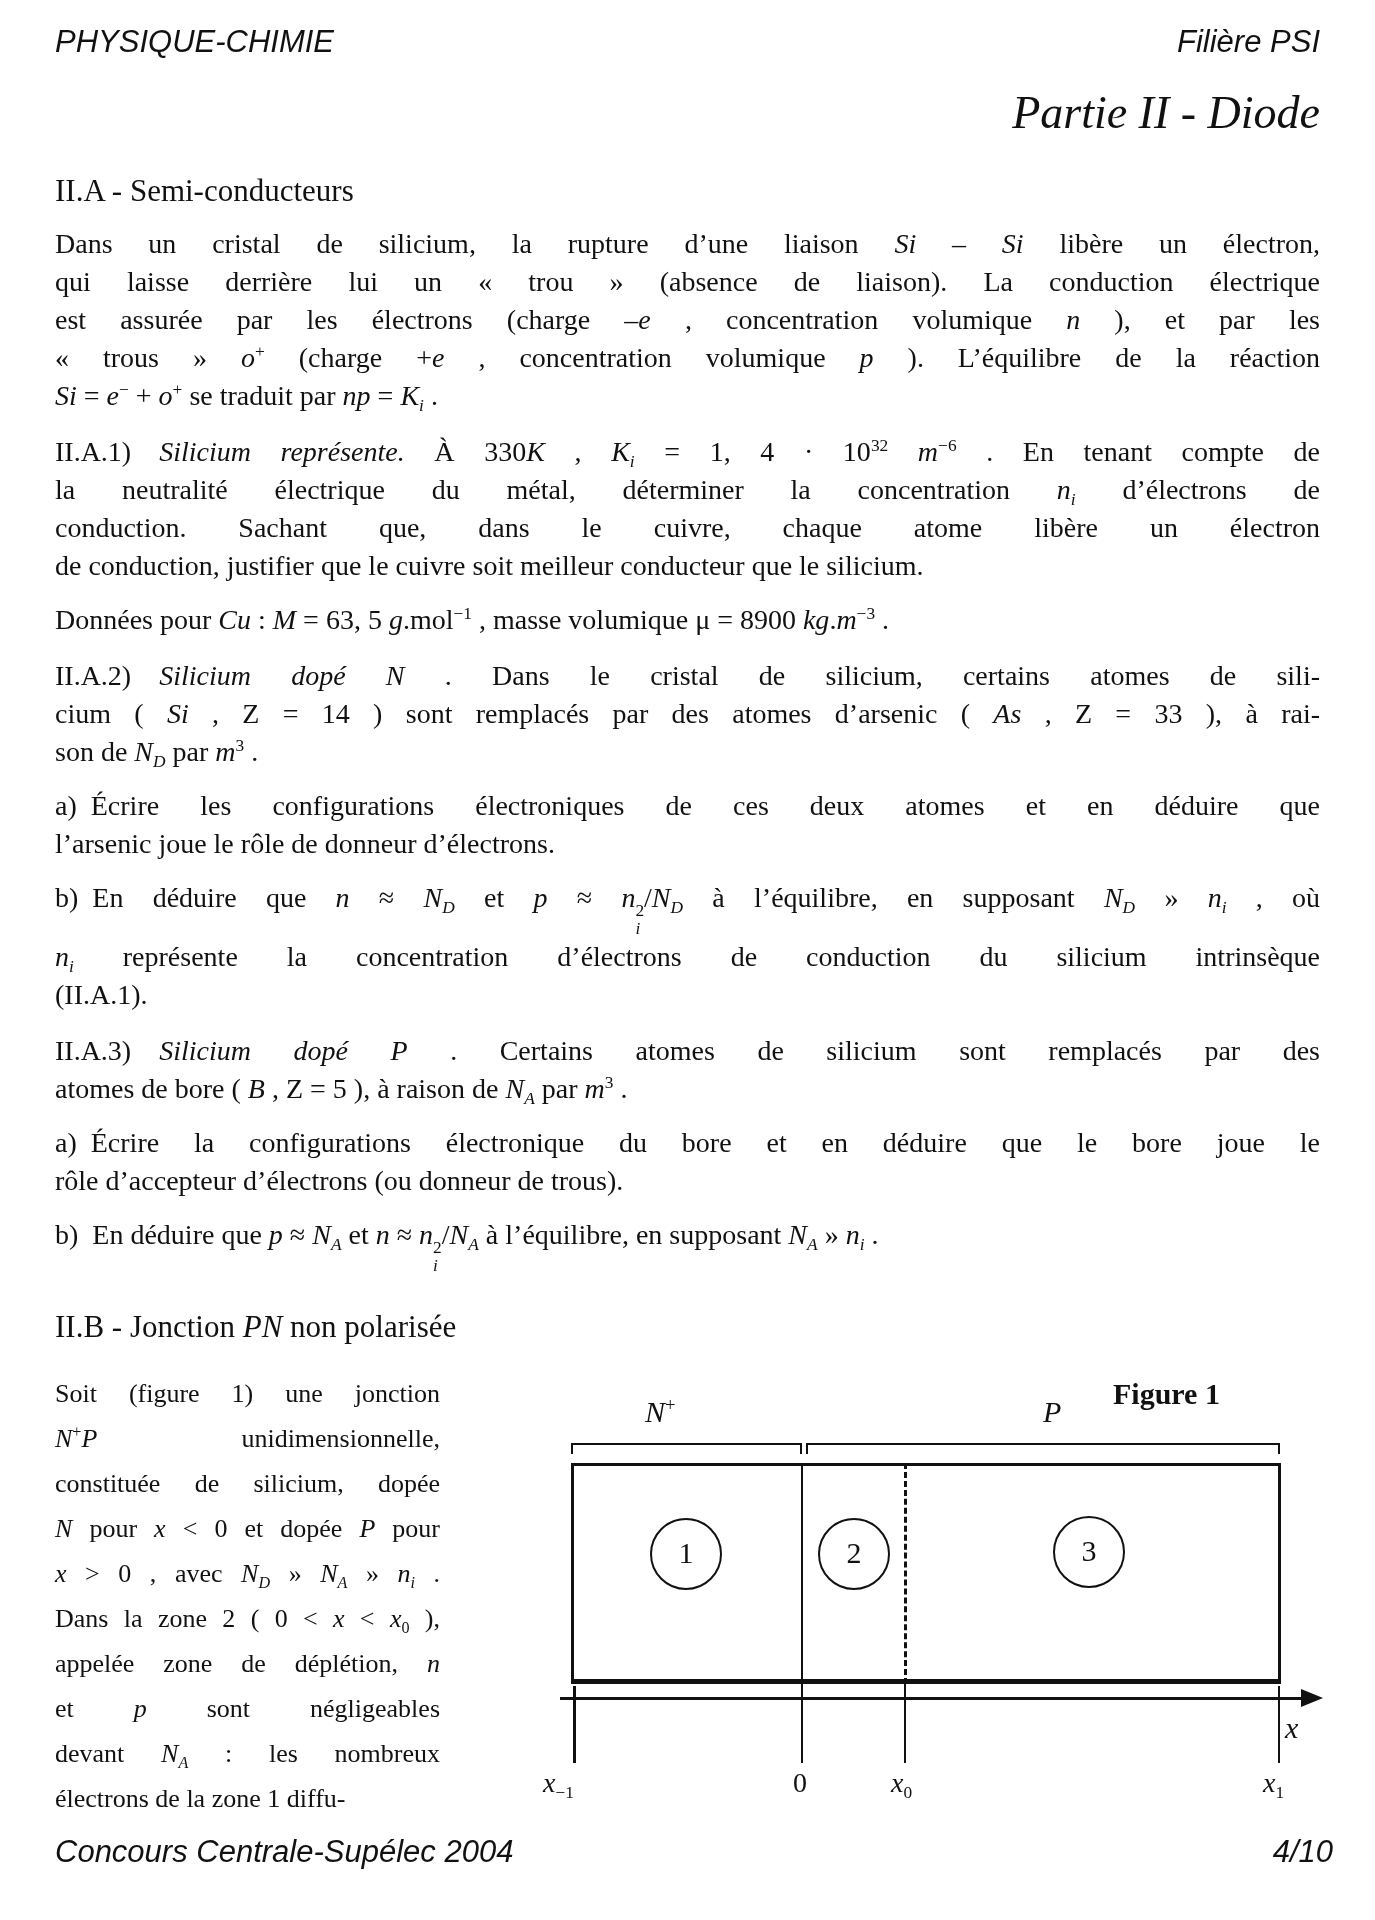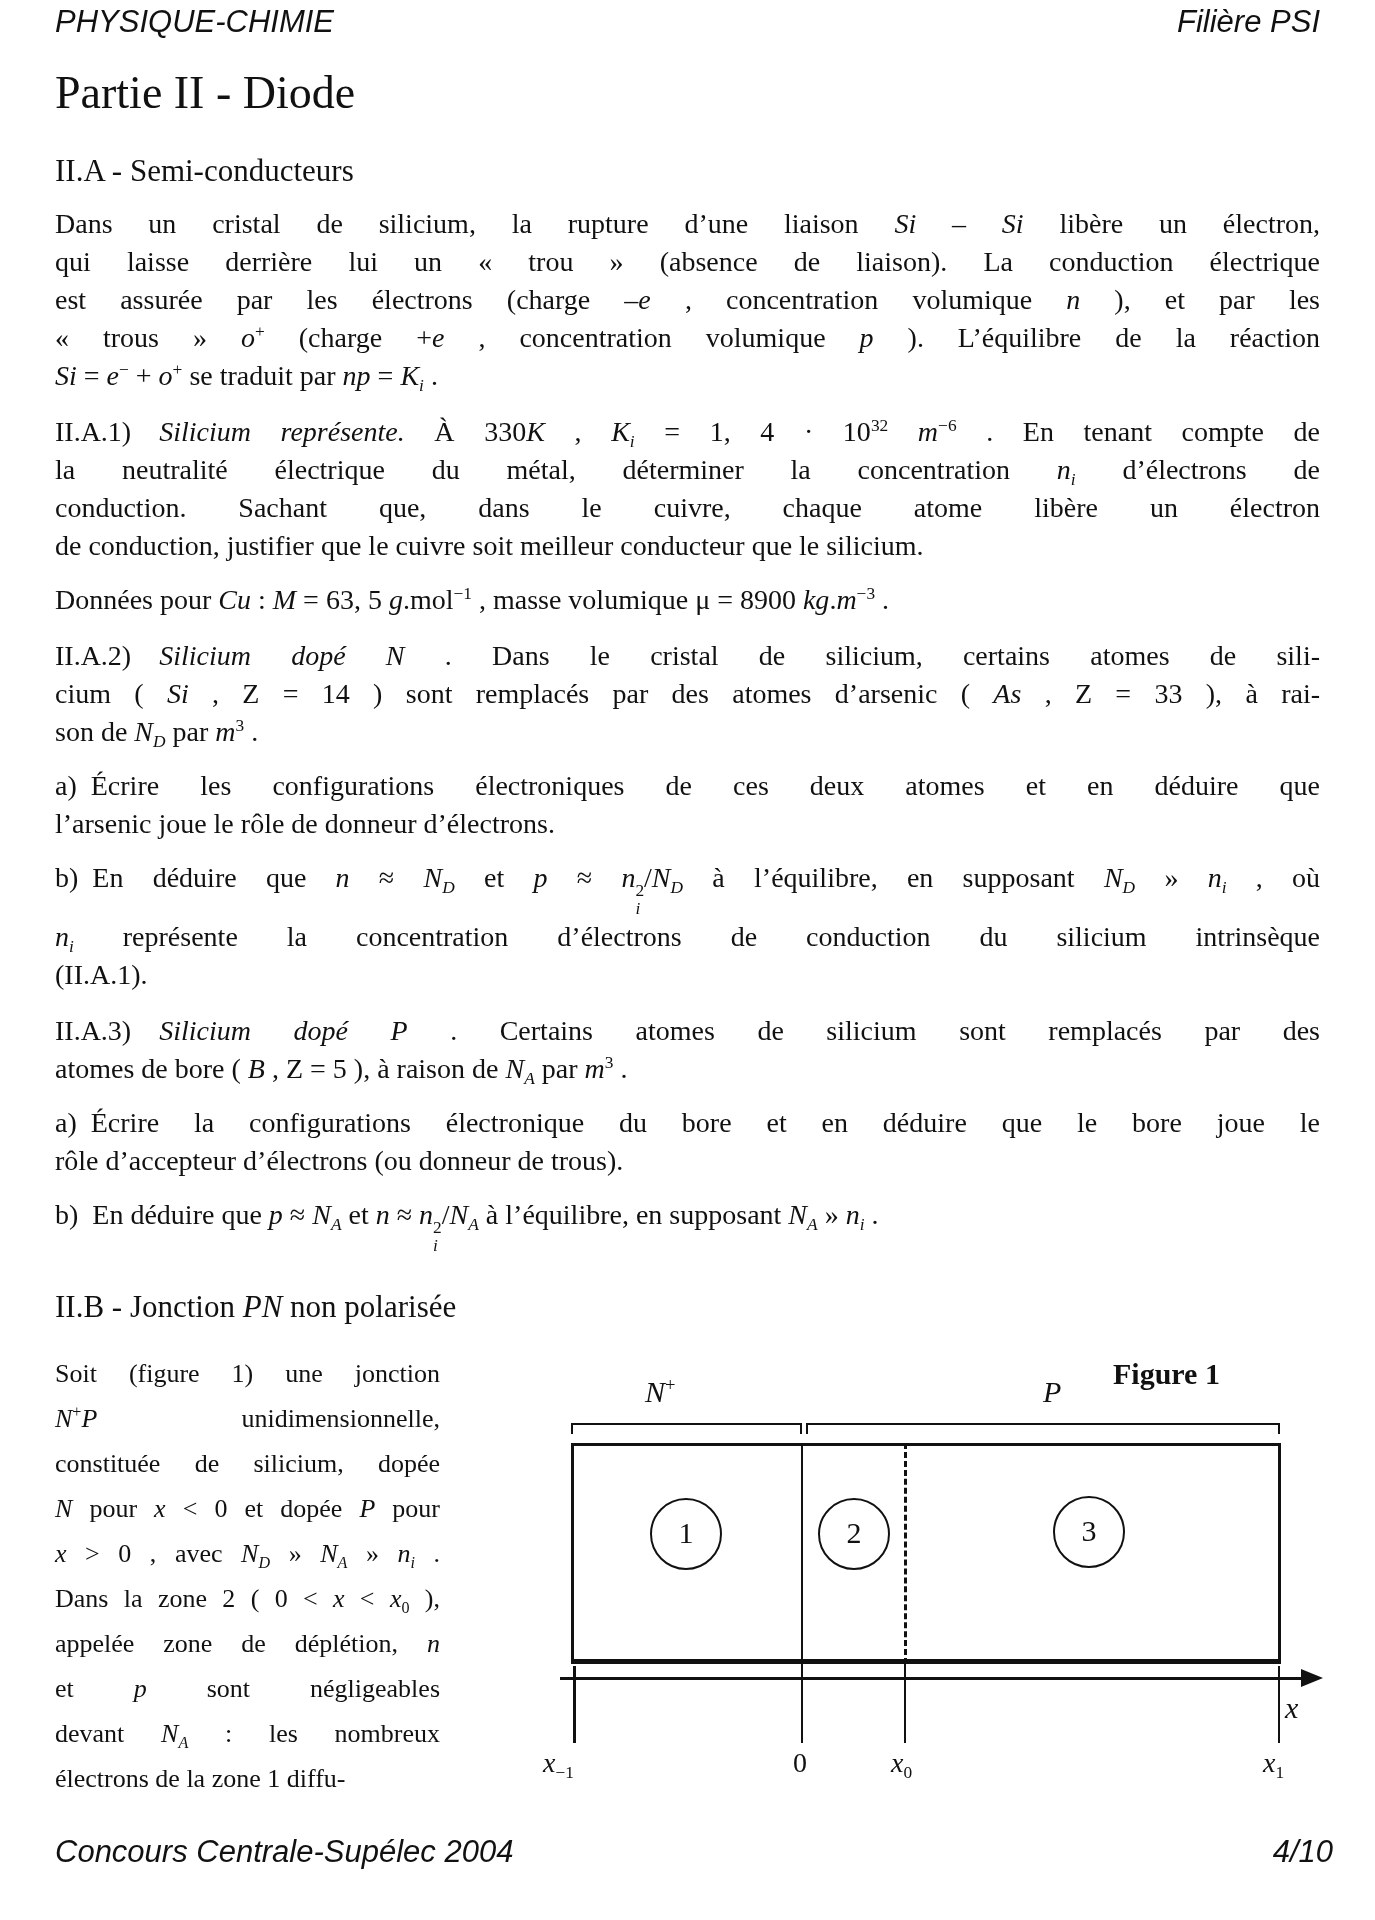--- a/index.html
+++ b/index.html
@@ -1,21 +1,21 @@
 <!DOCTYPE html>
 <html><head>
 <meta charset="utf-8">
 <style>
   html,body{margin:0;padding:0;background:#ffffff;}
   .page{position:relative;width:1375px;height:1920px;background:#fff;color:#111;
         font-family:"Liberation Serif",serif;overflow:hidden;}
-  .content{padding:4px 55px 0 55px;}
+  .content{padding:24px 55px 0 55px;}
   .hdr{display:flex;justify-content:space-between;align-items:flex-start;
        font-family:"Liberation Sans",sans-serif;font-style:italic;font-size:31px;}
-  .doc-title{text-align:left;font-size:46px;margin-top:26px;}
+  .doc-title{text-align:right;font-style:italic;font-size:46px;margin-top:26px;}
   .sec-heading{font-weight:normal;font-size:31px;margin-top:34px;}
   .sec-heading .i{font-style:italic;}
   .para{font-size:28px;line-height:38px;margin-top:16px;}
   .para.q{margin-top:18px;}
   .tline{text-align:justify;text-align-last:justify;}
   .lines .tline:last-child{text-align-last:left;}
   .i{font-style:italic;}
   .sup{font-size:0.62em;vertical-align:0.6em;line-height:0;}
   .sub{font-size:0.62em;vertical-align:-0.35em;line-height:0;}
   .i.sub,.i.sup{font-style:italic;}

